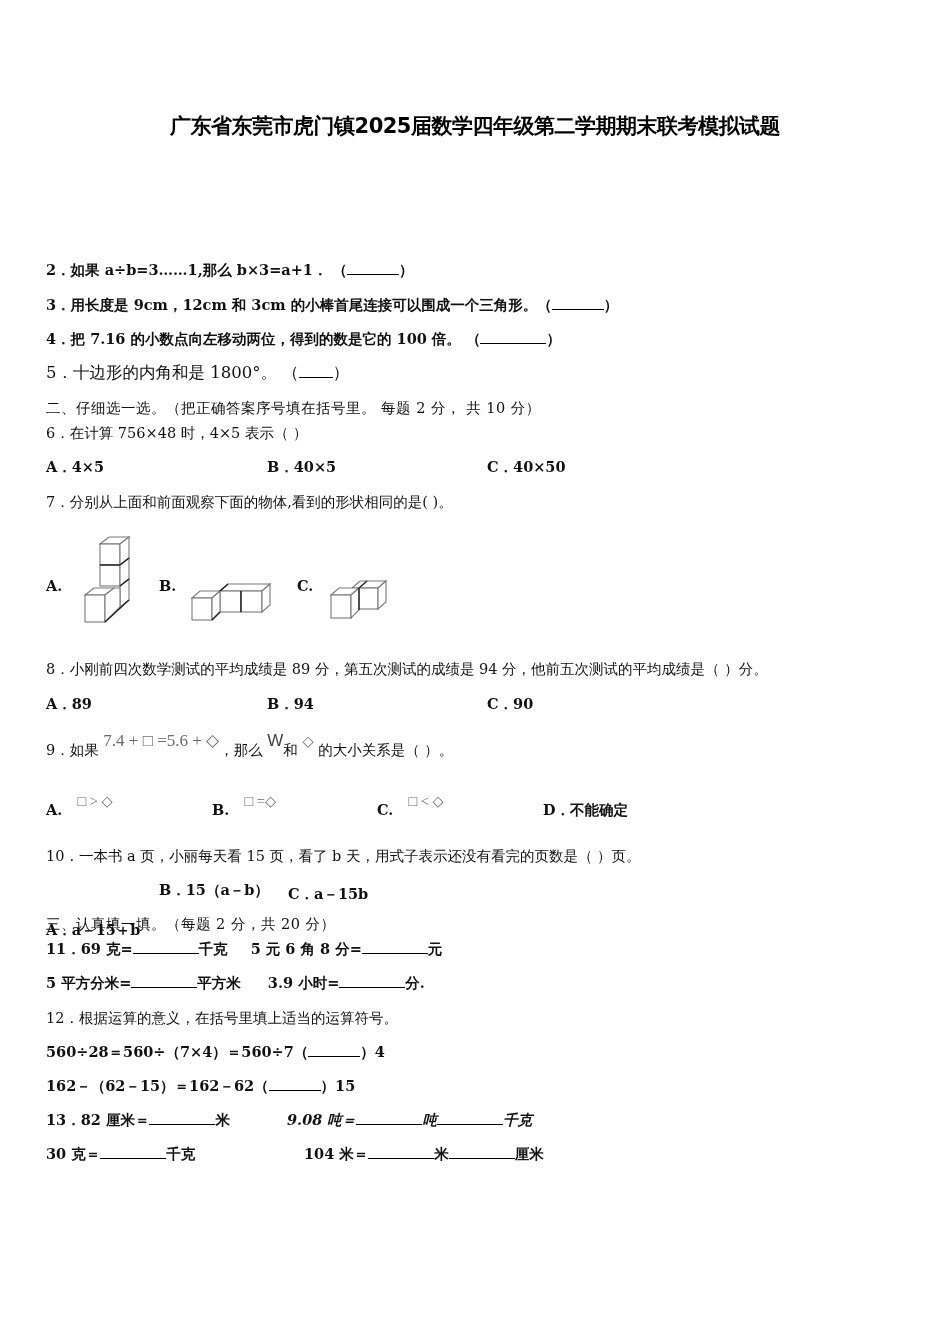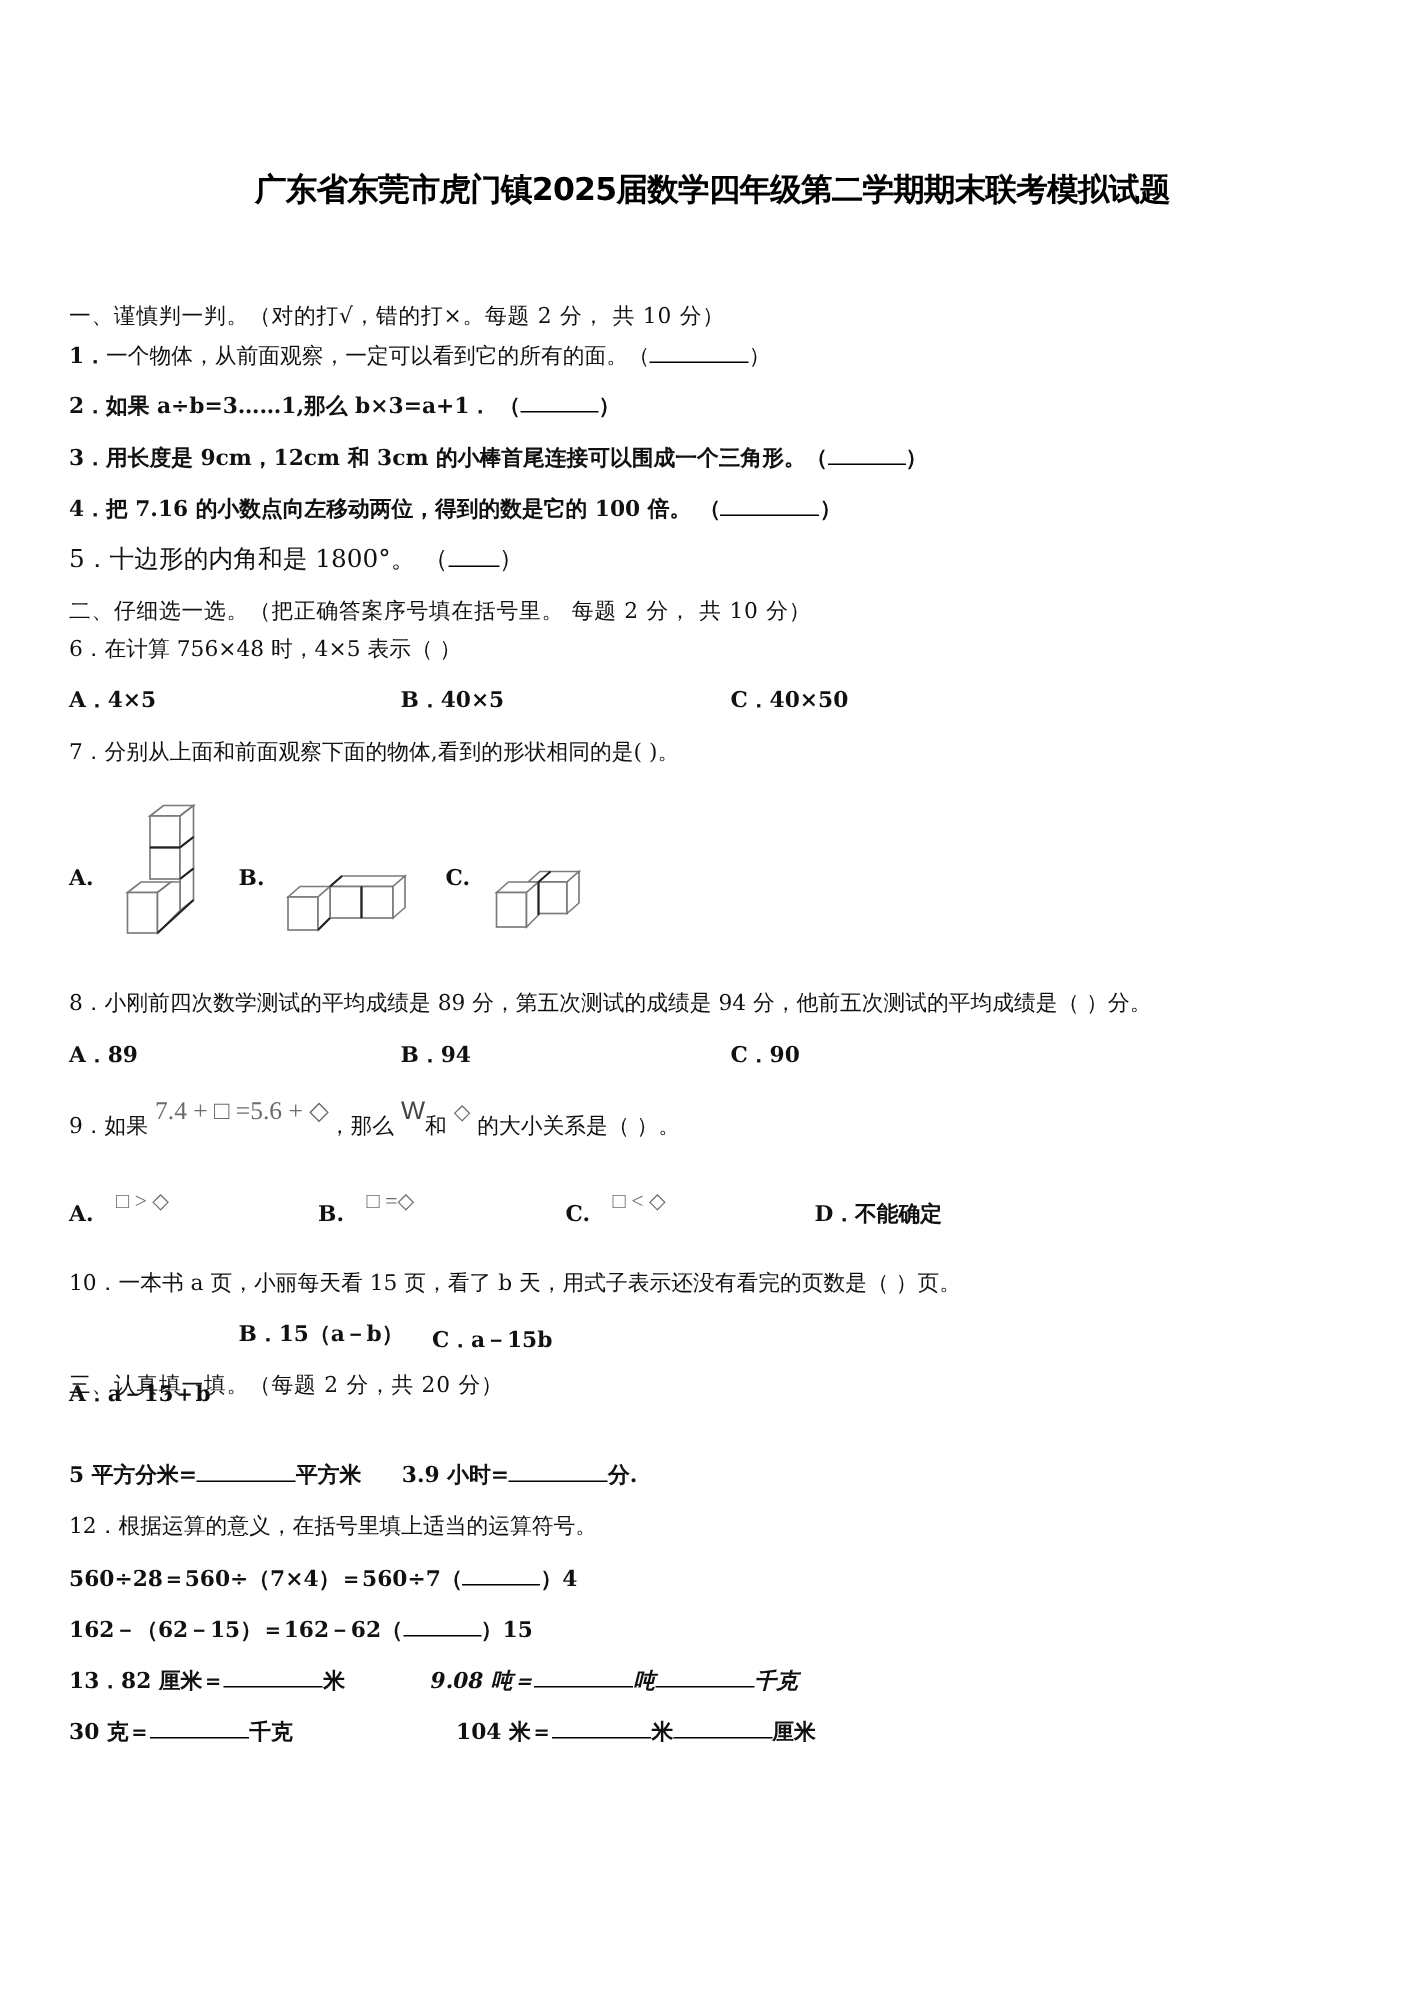--- a/index.html
+++ b/index.html
@@ -22,25 +22,21 @@
   svg .c { fill: #fff; stroke: #7a7a7a; stroke-width: 1.1; }
   svg .d { stroke: #222; stroke-width: 1.4; fill: none; }
 </style>
 </head>
 <body>
 
 <div class="page">
 
   <div class="title">广东省东莞市虎门镇2025届数学四年级第二学期期末联考模拟试题</div>
 
-  <div class="line sec" style="top:201px;">一、谨慎判一判。（对的打√，错的打×。每题 2 分， 共 10 分）</div>
 
-  <div class="line b" style="top:227px;">
-    <span>1．</span><span style="font-weight:normal">一个物体，从前面观察，一定可以看到它的所有的面。（</span><span class="blank w66"></span><span style="font-weight:normal">）</span>
-  </div>
 
   <div class="line b" style="top:260px;">
     <span>2．</span><span>如果 a÷b=3……1,那么 b×3=a+1．    （</span><span class="blank w52"></span><span>）</span>
   </div>
 
   <div class="line b" style="top:295px;text-align:right;">
     <span>3．</span><span>用长度是 9cm，12cm 和 3cm 的小棒首尾连接可以围成一个三角形。（</span><span class="blank w52"></span><span>）</span>
   </div>
 
   <div class="line b" style="top:329px;">
@@ -140,20 +136,24 @@
 
   <div class="line" style="top:846px;">
     <span>10．</span><span>一本书 a 页，小丽每天看 15 页，看了 b 天，用式子表示还没有看完的页数是（    ）页。</span>
   </div>
   <div class="opt" style="top:920px; left:46px;text-align:center;">A．a－15＋b</div>
   <div class="opt" style="top:880px; left:159px;">B．15（a－b）</div>
   <div class="opt" style="top:884px; left:288px;">C．a－15b</div>
 
   <div class="line sec" style="top:914px;">三、认真填一填。（每题 2 分，共 20 分）</div>
 
+  <div class="line b" style="top:939px;">
+    <span>11．</span><span>69 克=</span><span class="blank w66"></span><span>千克</span>
+    <span style="margin-left:18px;">5 元 6 角 8 分=</span><span class="blank w66"></span><span>元</span>
+  </div>
 
   <div class="line b" style="top:973px;">
     <span>5 平方分米=</span><span class="blank w66"></span><span>平方米</span>
     <span style="margin-left:22px;">3.9 小时=</span><span class="blank w66"></span><span>分.</span>
   </div>
 
   <div class="line" style="top:1008px;">
     <span>12．</span><span>根据运算的意义，在括号里填上适当的运算符号。</span>
   </div>
   <div class="line b" style="top:1042px;">

